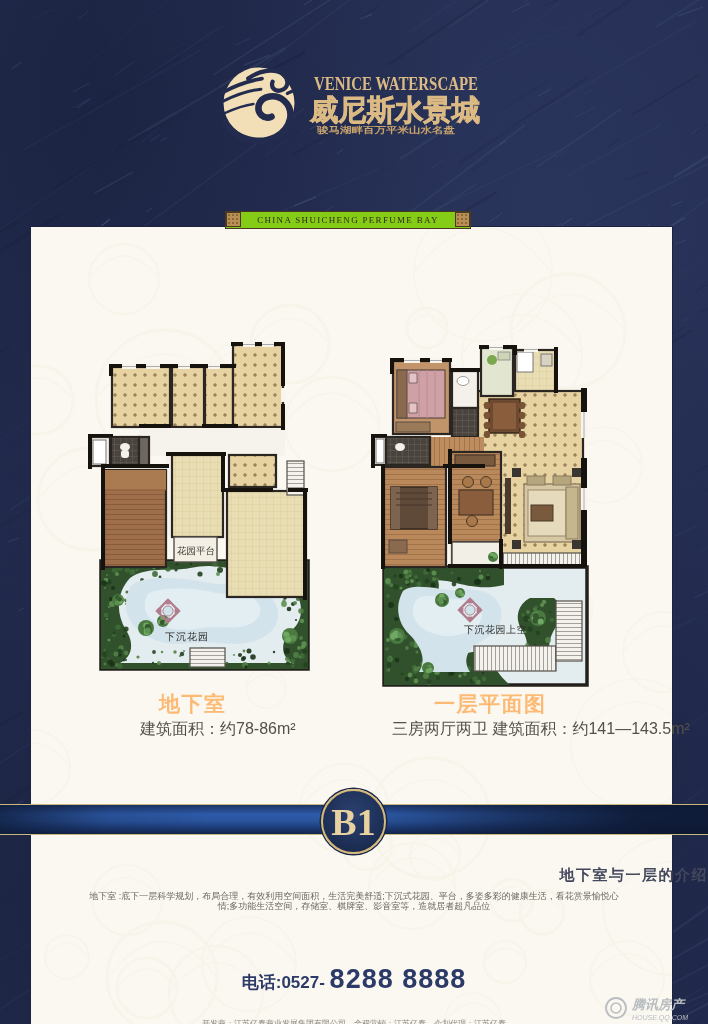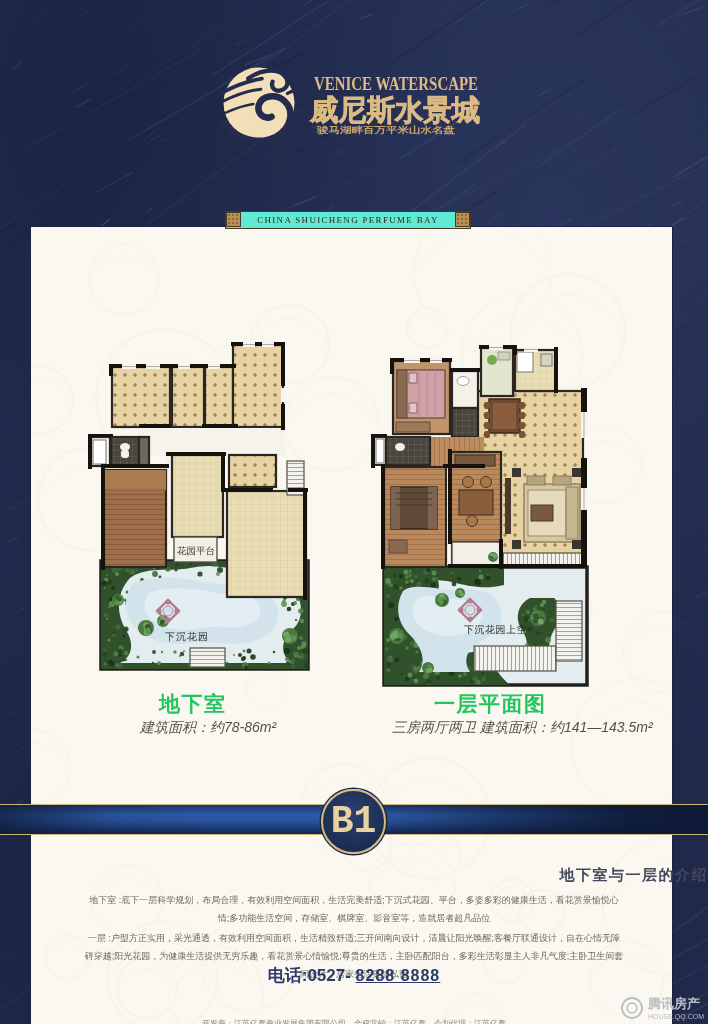--- a/index.html
+++ b/index.html
@@ -1,35 +1,35 @@
 <!DOCTYPE html>
 <html><head>
 <meta charset="utf-8">
 <style>
 html,body{margin:0;padding:0;}
 body{width:708px;height:1024px;overflow:hidden;font-family:"Liberation Sans",sans-serif;}
 .page{position:relative;width:708px;height:1024px;background:#242d51;overflow:hidden;}
 .tex{position:absolute;left:0;top:0;width:708px;height:1024px;}
 .panel{position:absolute;left:31px;top:227px;width:641px;height:797px;background:#faf8f1;box-shadow:0 0 0 1px #1b2340;}
 .floral{position:absolute;left:31px;top:227px;width:641px;height:797px;opacity:0.26;}
-.banner{position:absolute;left:225px;top:211px;width:246px;height:18px;background:#5eead4;border:1px solid #473a20;box-sizing:border-box;display:flex;align-items:center;justify-content:center;}
+.banner{position:absolute;left:225px;top:211px;width:246px;height:18px;background:#84cc16;border:1px solid #473a20;box-sizing:border-box;display:flex;align-items:center;justify-content:center;}
 .banner span{font-family:"Liberation Serif",serif;font-size:9px;letter-spacing:1.3px;color:#33291a;white-space:nowrap;}
 .bcap{position:absolute;top:212px;width:15px;height:15px;background:#b98f55;border:1px solid #473a20;box-sizing:border-box;background-image:radial-gradient(circle,#8a6a38 1px,transparent 1px);background-size:4px 4px;}
-.title{position:absolute;font-size:21px;font-weight:bold;color:#22c55e;letter-spacing:1.5px;}
-.subtitle{position:absolute;font-size:14px;color:#55504a;font-style:italic;}
+.title{position:absolute;font-size:21px;font-weight:bold;color:#fdba74;letter-spacing:1.5px;}
+.subtitle{position:absolute;font-size:16px;color:#55504a;}
 .ribbon{position:absolute;left:0;top:804px;width:708px;height:29px;background:linear-gradient(90deg,rgba(14,26,54,0.75) 0%,rgba(14,26,54,0.15) 15%,rgba(14,26,54,0) 30%,rgba(14,26,54,0) 52%,rgba(13,24,50,0.55) 72%,rgba(13,24,50,0.92) 90%,rgba(13,24,50,0.95) 100%),linear-gradient(180deg,#1d3568 0%,#2d5aa8 32%,#2a549e 55%,#1d3c78 78%,#12264e 100%);border-top:1px solid #c9b77e;border-bottom:1px solid #c9b77e;}
 .badge{position:absolute;left:321px;top:789px;width:61px;height:61px;border-radius:50%;background:radial-gradient(circle at 50% 38%,#2b4170 0%,#1e3057 60%,#152343 100%);border:2.5px solid #d6b878;box-shadow:0 0 0 1.5px #1a2747;display:flex;align-items:center;justify-content:center;}
-.badge span{font-family:Liberation Mono, monospace;font-size:38px;color:#e8d3a0;font-weight:bold;}
+.badge span{font-family:Liberation Serif, serif;font-size:38px;color:#e8d3a0;font-weight:bold;}
 .sechead{position:absolute;left:0;top:866px;width:708px;text-align:right;font-size:15px;font-weight:bold;color:#44485c;letter-spacing:1.5px;}
-.para{position:absolute;font-size:9px;color:#6d6761;line-height:18px;text-align:center;white-space:nowrap;}
+.para{position:absolute;font-size:9px;color:#6d6761;line-height:10px;text-align:center;white-space:nowrap;}
 .phone{position:absolute;left:0;top:964px;width:708px;text-align:center;color:#2c3a68;font-size:17px;font-weight:bold;}
-.phone b{font-size:16px;letter-spacing:1px;text-decoration:underline;}
+.phone b{font-size:27px;letter-spacing:1px;}
 .addr{position:absolute;left:0;top:1000px;width:708px;text-align:center;color:#3f3a36;font-size:11px;font-weight:bold;}
 .tiny{position:absolute;left:0;top:1018px;width:708px;text-align:center;color:#8a857f;font-size:8px;}
-.wm{position:absolute;right:4px;top:995px;color:#b9bcc0;display:flex;align-items:flex-start;font-size:10px;}
+.wm{position:absolute;right:20px;top:995px;color:#b9bcc0;display:flex;align-items:center;font-size:10px;font-style:italic;}
 </style>
 </head>
 <body>
 <div class="page">
   <svg class="tex" viewBox="0 0 708 1024" preserveAspectRatio="none">
     <rect width="708" height="1024" fill="#232c4f"></rect>
     <defs>
         <radialGradient id="lg1" cx="0.78" cy="0.22" r="0.7">
           <stop offset="0" stop-color="#3c4c7e" stop-opacity="0.28"></stop>
           <stop offset="1" stop-color="#3c4c7e" stop-opacity="0"></stop>
@@ -1202,21 +1202,20 @@
   <div class="title" style="left:434px;top:690px;">一层平面图</div>
   <div class="subtitle" style="left:392px;top:719px;">三房两厅两卫 建筑面积：约141—143.5m²</div>
 
   <div class="ribbon"></div>
   <div class="badge">
       <span>B1</span>
     </div>
 
   <div class="sechead">地下室与一层的介绍</div>
   <div class="para" style="left:0px;top:891px;width:708px;">地下室 :底下一层科学规划，布局合理，有效利用空间面积，生活完美舒适;下沉式花园、平台，多姿多彩的健康生活，看花赏景愉悦心<br>情;多功能生活空间，存储室、棋牌室、影音室等，造就居者超凡品位</div>
-  <div class="para" style="left:0px;top:929px;width:708px;">一层 :户型方正实用，采光通透，有效利用空间面积，生活精致舒适;三开间南向设计，清晨让阳光唤醒;客餐厅联通设计，自在心情无障<br>碍穿越;阳光花园，为健康生活提供无穷乐趣，看花赏景心情愉悦;尊贵的生活，主卧匹配阳台，多彩生活彰显主人非凡气度;主卧卫生间套<br>间设计，居家生活更加私密</div>
   <div class="phone">电话:0527- <b>8288 8888</b></div>
   <div class="tiny">开发商：江苏亿泰商业发展集团有限公司　全程营销：江苏亿泰　企划代理：江苏亿泰</div>
   <div class="wm">
     <svg width="26" height="26" viewBox="0 0 26 26">
         <circle cx="13" cy="13" r="10" fill="none" stroke="#b9bcc0" stroke-width="1.8"></circle>
         <circle cx="13" cy="13" r="5" fill="none" stroke="#b9bcc0" stroke-width="1.5"></circle>
       </svg>
     <div style="margin-left:3px;">
         <div style="font-size:13px;font-weight:bold;">腾讯房产</div>
         <div style="font-size:7px;">HOUSE.QQ.COM</div>

